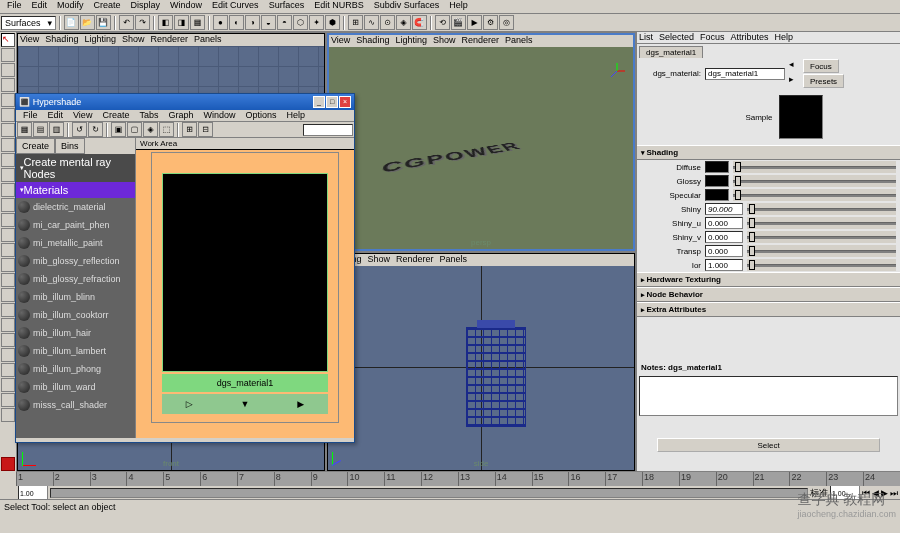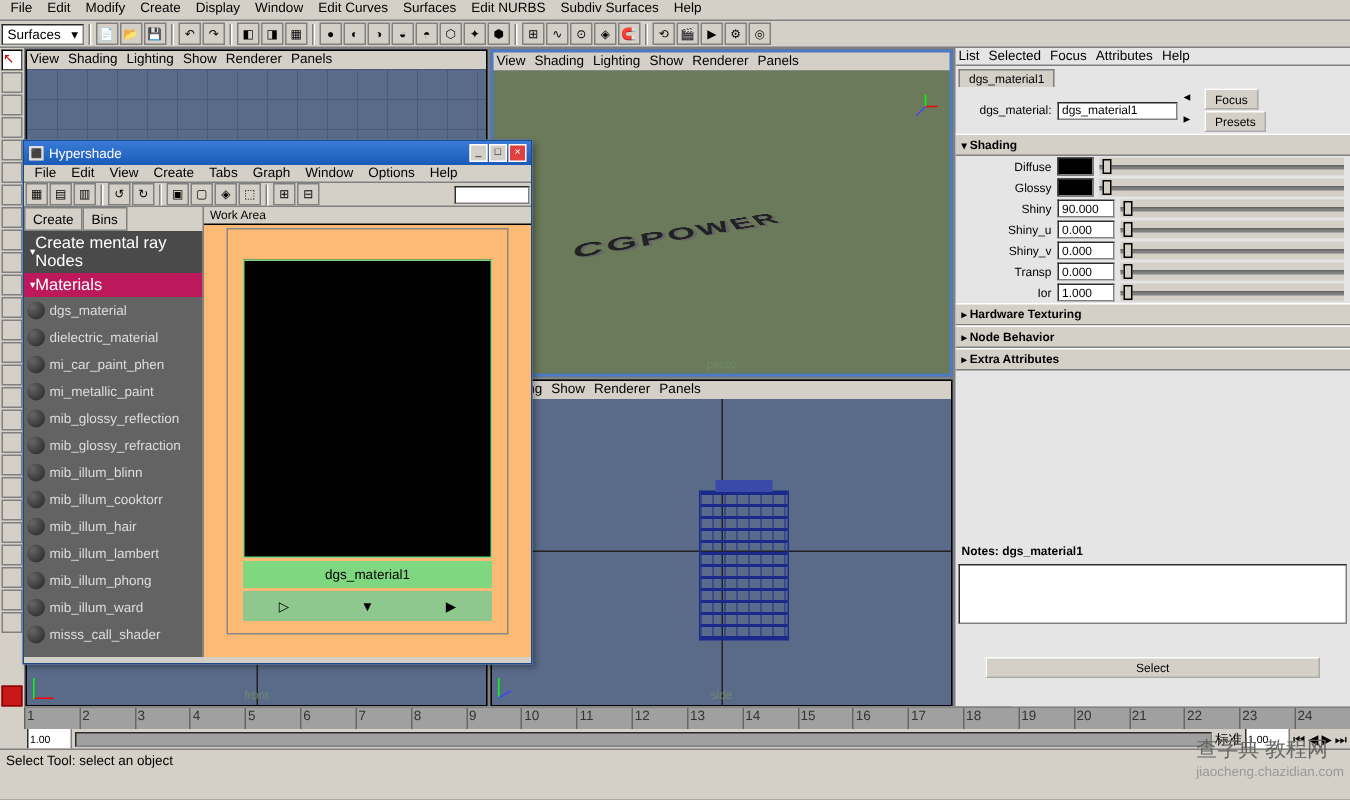--- a/index.html
+++ b/index.html
@@ -262,39 +262,50 @@
         <div style="display:flex;gap:2px">
             <div class="btn" style="width:12px;height:11px">◂</div>
             <button class="attr-btn">Focus</button>
           </div>
         <div style="display:flex;gap:2px">
             <div class="btn" style="width:12px;height:11px">▸</div>
             <button class="attr-btn">Presets</button>
           </div>
       </div>
     </div>
+    <div class="attr-row" style="justify-content:center;padding:4px">
+      <span class="attr-label">Sample</span>
+      <div class="sample-box"></div>
+    </div>
     <div class="section open">Shading</div>
     <div id="attr-rows">
         <div class="attr-row">
           <span class="attr-label">Diffuse</span>
           <div class="swatch"></div>
           <div class="slider">
             <div class="thumb" style="left:2px"></div>
           </div>
         </div>
         <div class="attr-row">
           <span class="attr-label">Glossy</span>
           <div class="swatch"></div>
           <div class="slider">
             <div class="thumb" style="left:2px"></div>
           </div>
         </div>
         <div class="attr-row">
+          <span class="attr-label">Specular</span>
+          <div class="swatch"></div>
+          <div class="slider">
+            <div class="thumb" style="left:2px"></div>
+          </div>
+        </div>
+        <div class="attr-row">
           <span class="attr-label">Shiny</span>
-          <input class="attr-input" style="width: 38px;" value="90.000">
+          <input class="attr-input" style="width: 38px; font-style: italic;" value="90.000">
           <div class="slider">
             <div class="thumb" style="left:2px"></div>
           </div>
         </div>
         <div class="attr-row">
           <span class="attr-label">Shiny_u</span>
           <input class="attr-input" style="width: 38px;" value="0.000">
           <div class="slider">
             <div class="thumb" style="left:2px"></div>
           </div>
@@ -414,26 +425,22 @@
     <div style="flex:1"></div>
     <input class="attr-input" style="width: 50px;">
   </div>
   <div class="hs-body">
     <div class="hs-left">
       <div class="hs-tabs">
         <span>Create</span>
         <span>Bins</span>
       </div>
       <div class="hs-header">Create mental ray Nodes</div>
-      <div class="hs-header" style="background:#be185d">Materials</div>
+      <div class="hs-header" style="background:#6d28d9">Materials</div>
       <div class="hs-list" id="hs-list">
-          <div class="hs-item">
-            <div class="ico"></div>
-            <span>dgs_material</span>
-          </div>
           <div class="hs-item">
             <div class="ico"></div>
             <span>dielectric_material</span>
           </div>
           <div class="hs-item">
             <div class="ico"></div>
             <span>mi_car_paint_phen</span>
           </div>
           <div class="hs-item">
             <div class="ico"></div>

